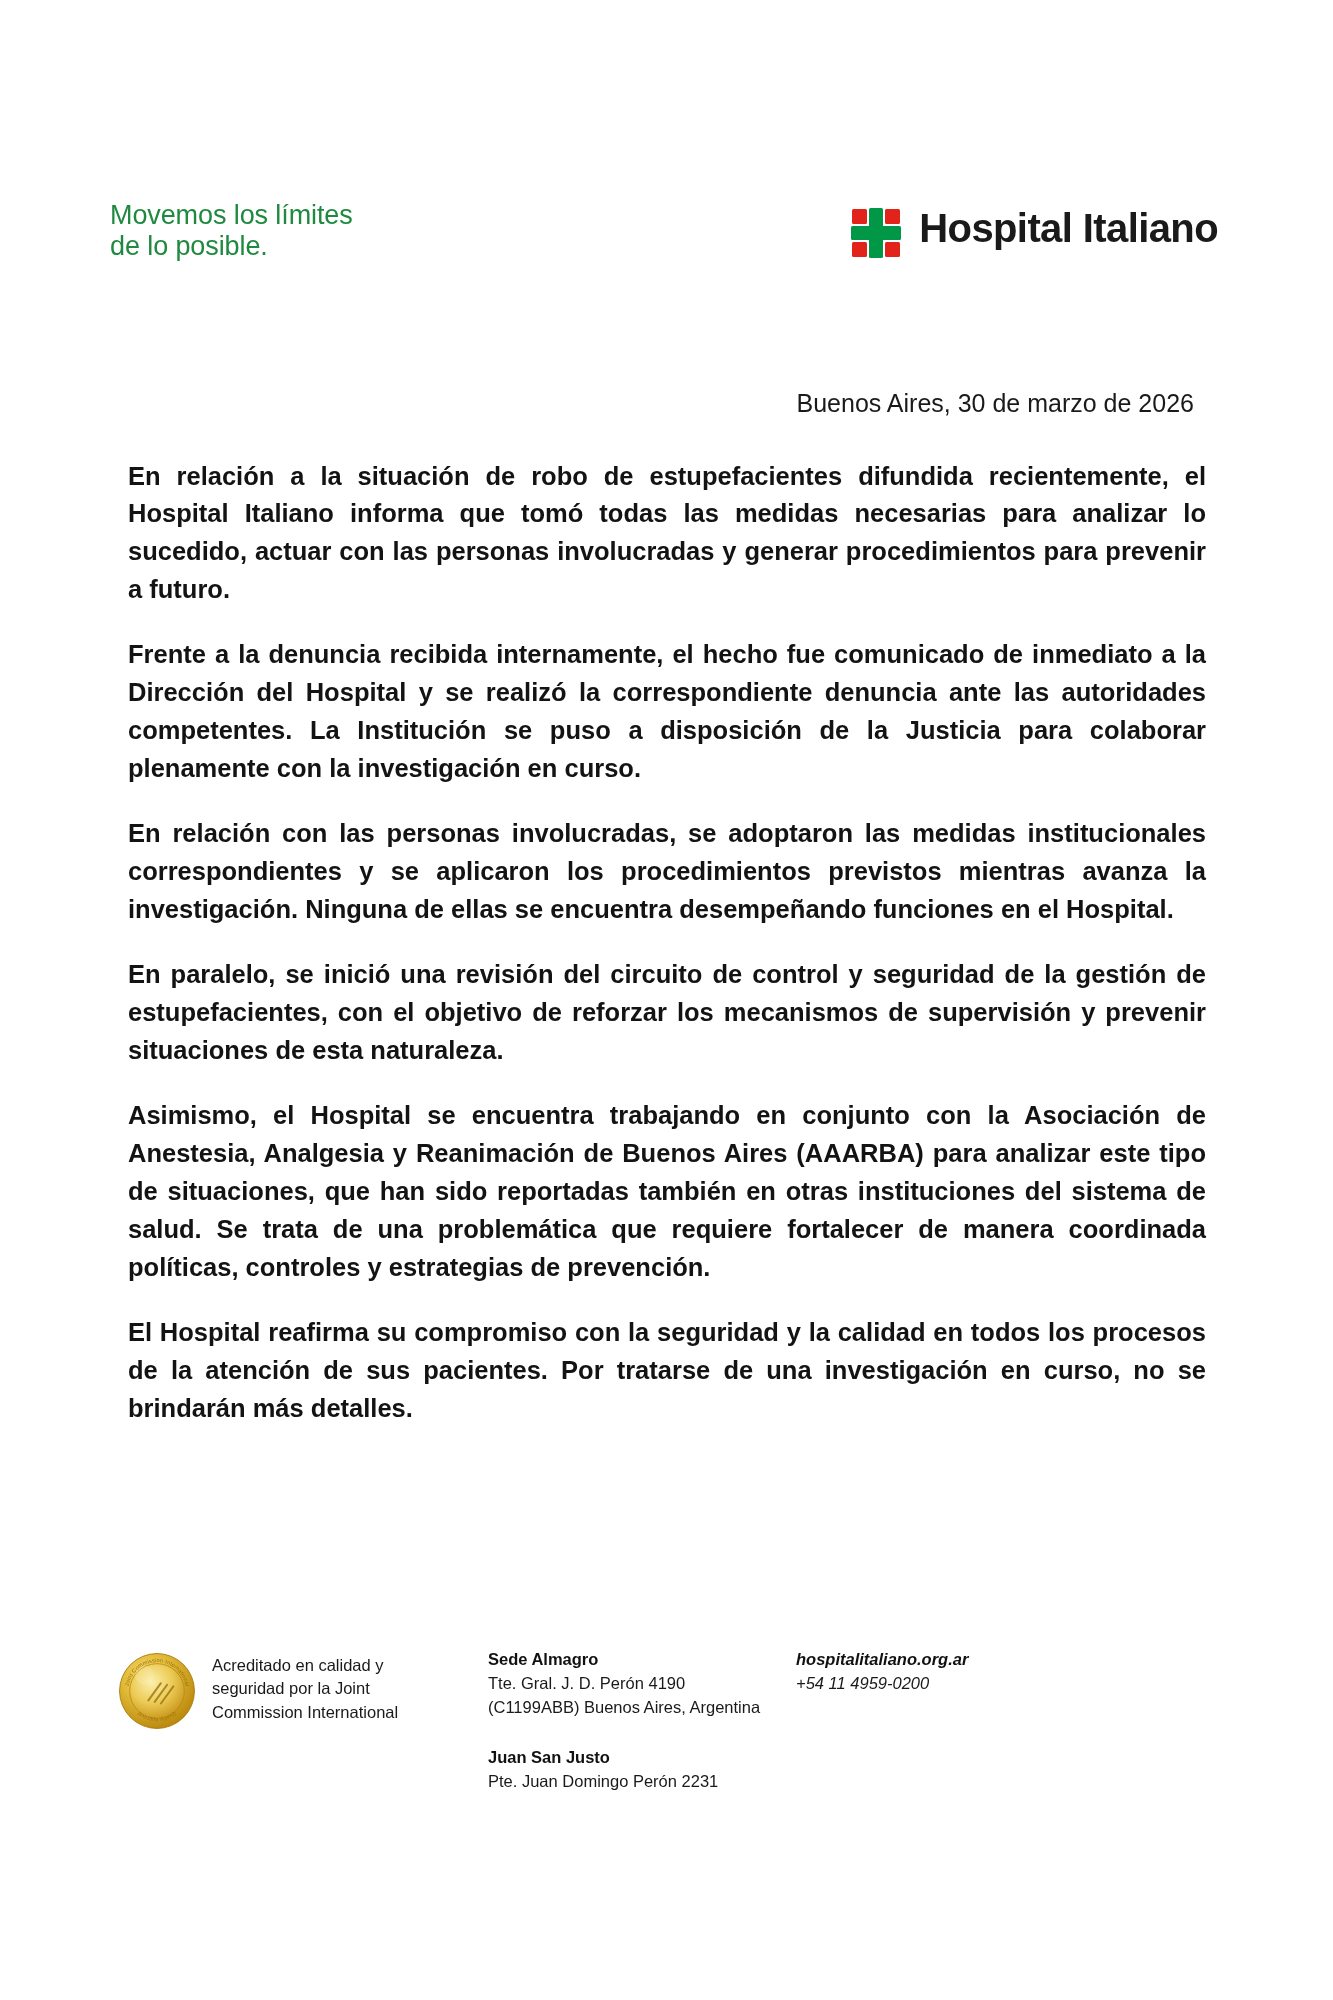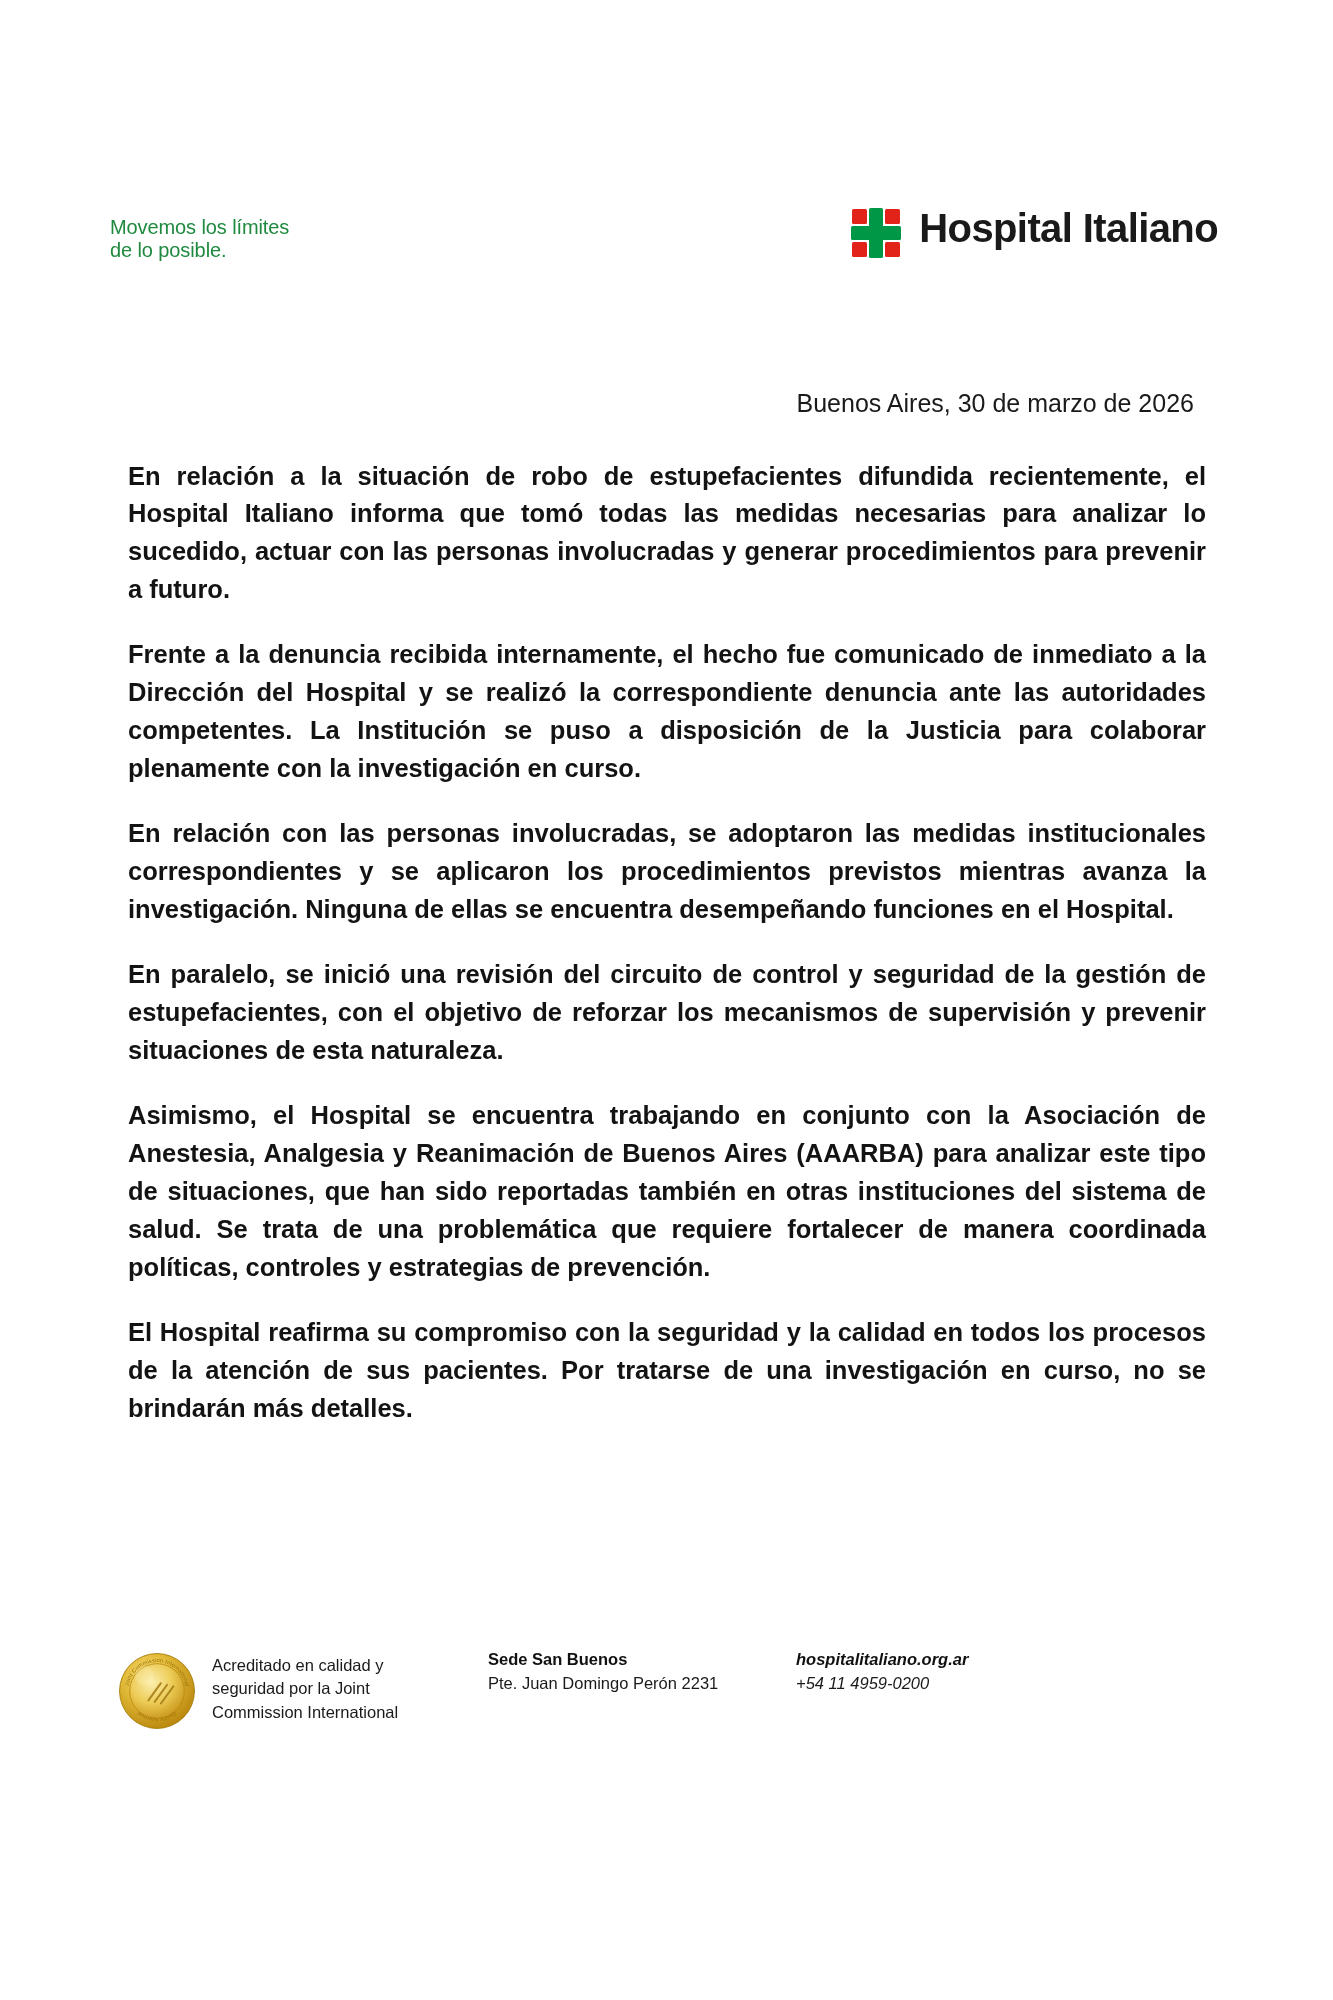--- a/index.html
+++ b/index.html
@@ -26,23 +26,23 @@
   .header {
     position: absolute;
     left: 0;
     top: 200px;
     width: 1333px;
     height: 80px;
   }
   .tagline {
     position: absolute;
     left: 110px;
-    top: 16px;
+    top: 0px;
     color: #1f8a3f;
-    font-size: 20px;
+    font-size: 27px;
     line-height: 1.16;
     font-weight: 400;
     letter-spacing: -0.1px;
     white-space: pre-line;
   }
   .brand {
     position: absolute;
     right: 115px;
     top: 8px;
     display: flex;
@@ -241,21 +241,26 @@
             <circle cx="34" cy="30" r="12" fill="#fff6c9" opacity="0.22"></circle>
           </svg>
         </span>
         <span class="accred-text">Acreditado en calidad y
 seguridad por la Joint
 Commission International</span>
       </div>
 
       <div class="col-addr">
         <div class="addr-block">
-          <div class="addr-title">Sede San Buenos</div>
+          <div class="addr-title">Sede Almagro</div>
+          <div class="addr-line">Tte. Gral. J. D. Perón 4190</div>
+          <div class="addr-line"><span>(C1199ABB) Buenos Aires, Argentina</span></div>
+        </div>
+        <div class="addr-block">
+          <div class="addr-title">Juan San Justo</div>
           <div class="addr-line">Pte. Juan Domingo Perón 2231</div>
         </div>
       </div>
 
       <div class="col-contact">
         <div class="contact-site">hospitalitaliano.org.ar</div>
         <div class="contact-phone">+54 11 4959-0200</div>
       </div>
 
     </div>

